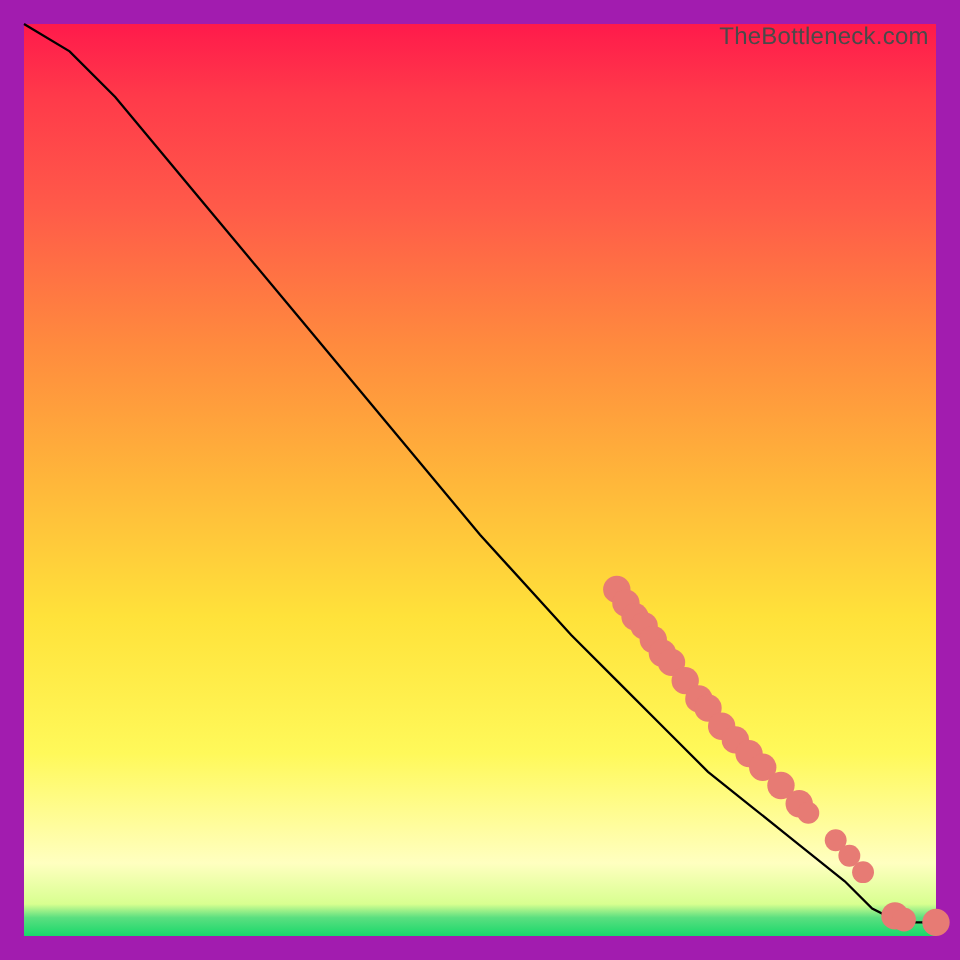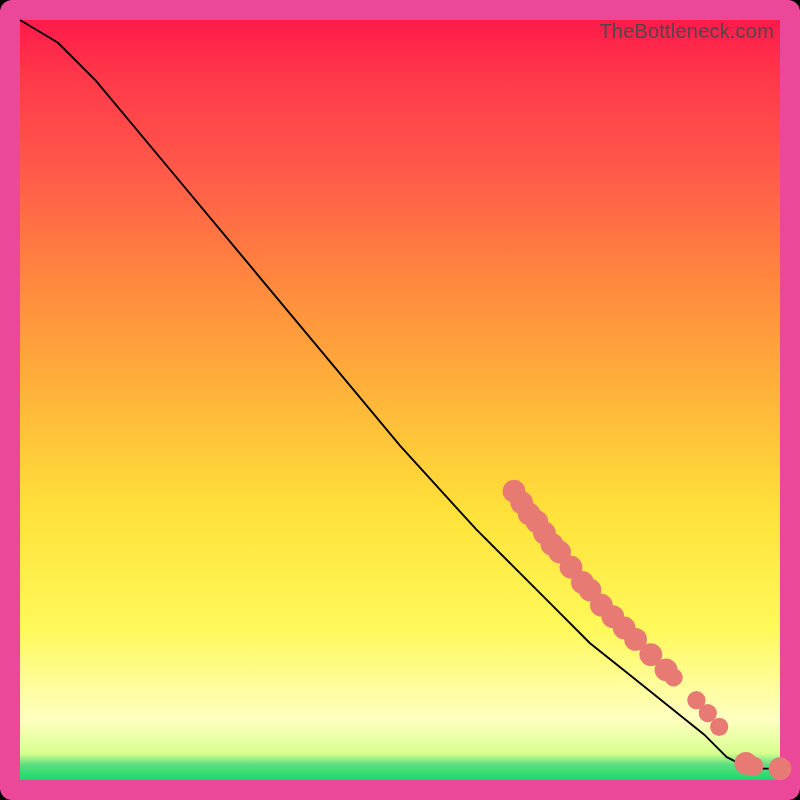--- a/index.html
+++ b/index.html
@@ -8,22 +8,21 @@
     width: 800px;
     height: 800px;
     overflow: hidden;
     background: #000;
     font-family: Arial, Helvetica, sans-serif;
   }
   .stage {
     position: relative;
     width: 800px;
     height: 800px;
-    background: #ec4899;
-    border-radius: 12px;
+    background: #a21caf;
   }
   .plot {
     position: absolute;
     left: 20px;
     top: 20px;
     width: 760px;
     height: 760px;
     
     background: linear-gradient(
       to bottom,

